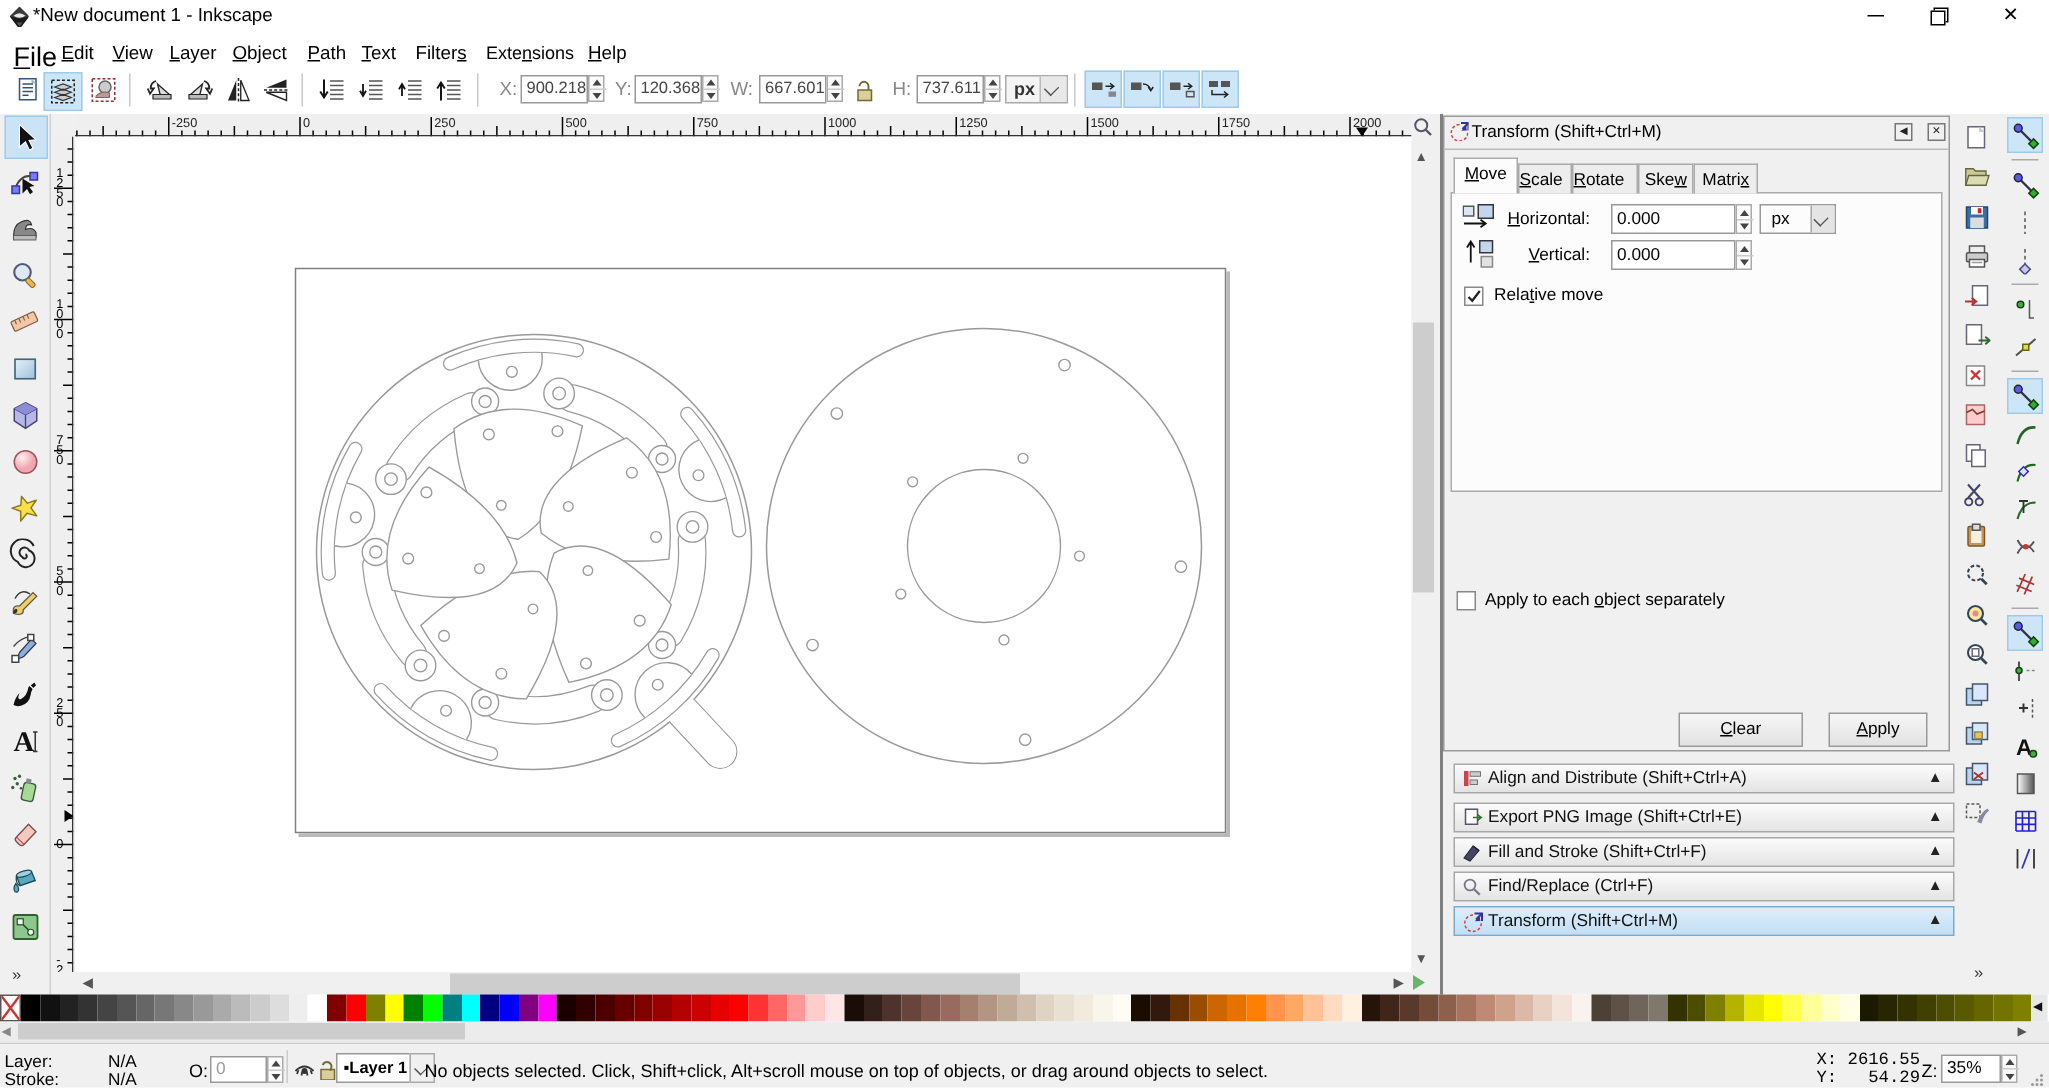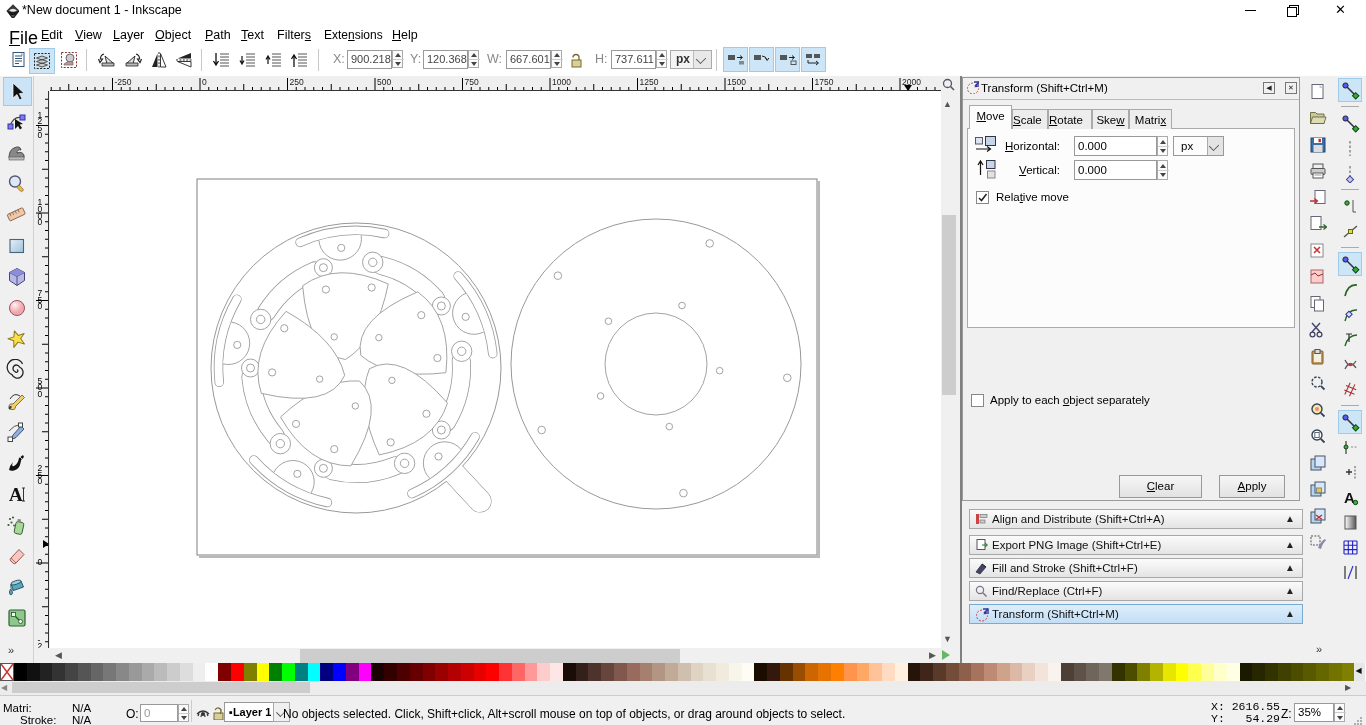--- a/index.html
+++ b/index.html
@@ -1095,22 +1095,22 @@
     <div style="flex:1;background:#808000"></div>
     <div style="width:11px;flex:none;background:#e8e8e8;position:relative">
       <span style="position:absolute;top:3px;left:1px;font-size:8px;color:#111">◀</span>
     </div>
   </div>
 <div class="abs" style="left:0;top:681px;width:1366px;height:14px;background:#ececec">
     <div style="position:absolute;left:1px;top:2px;font-size:8px;color:#888">◀</div>
     <div style="position:absolute;left:12px;top:1px;width:298px;height:11px;background:#cdcdcd"></div>
     <div style="position:absolute;left:1345px;top:2px;font-size:8px;color:#555">▶</div>
   </div>
-<div style="position:absolute;left:3px;top:702px;font-size:11.5px;color:#000">Matri:</div>
-<div style="position:absolute;left:20px;top:714px;font-size:11.5px;color:#000">Stroke:</div>
+<div style="position:absolute;left:3px;top:702px;font-size:11.5px;color:#000">Layer:</div>
+<div style="position:absolute;left:3px;top:714px;font-size:11.5px;color:#000">Stroke:</div>
 <div style="position:absolute;left:72px;top:702px;font-size:11.5px;color:#000">N/A</div>
 <div style="position:absolute;left:72px;top:714px;font-size:11.5px;color:#000">N/A</div>
 <div style="position:absolute;left:126px;top:707px;font-size:12px;color:#000">O:</div>
 <div style="position:absolute;left:140px;top:704px;width:38px;height:18px;background:#fff;border:1px solid #999;box-sizing:border-box;font-size:11.5px;color:#999;padding-left:3px;line-height:16px">0</div>
 <div style="position:absolute;left:178px;top:704px;width:11px;height:18px;border:1px solid #aaa;background:#fbfbfb;box-sizing:border-box">
     <div style="position:absolute;left:2px;top:2px;width:0;height:0;border-left:3.5px solid transparent;border-right:3.5px solid transparent;border-bottom:4px solid #444"></div>
     <div style="position:absolute;left:2px;top:11px;width:0;height:0;border-left:3.5px solid transparent;border-right:3.5px solid transparent;border-top:4px solid #444"></div>
     <div style="position:absolute;left:0;top:8px;width:11px;border-top:1px solid #ccc"></div>
   </div>
 <div style="position:absolute;left:191px;top:700px;width:1px;height:22px;background:#ccc"></div>

